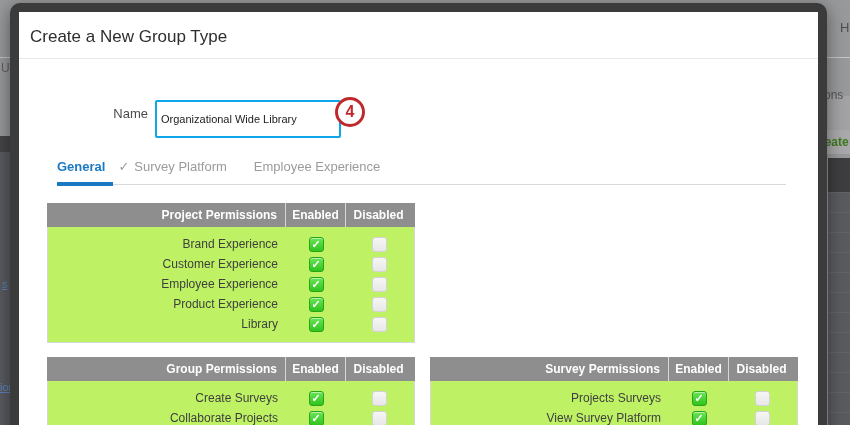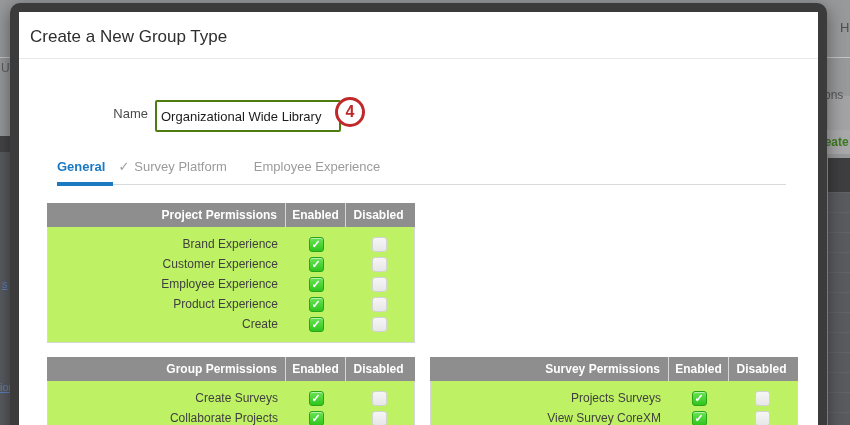--- a/index.html
+++ b/index.html
@@ -27,22 +27,22 @@
   .modal { position:absolute; left:10px; top:3px; width:817px; height:450px;
            background:#ffffff; border:9px solid #3b3b3b; border-radius:10px;
            box-shadow:0 4px 18px rgba(0,0,0,0.45); }
   .modal-inner { position:relative; width:100%; height:100%; background:#fff; }
 
   .modal-title { position:absolute; left:11px; top:15px; font-size:17px; color:#2e2e2e; }
   .modal-divider { position:absolute; left:0; top:46px; width:799px; height:1px; background:#e8e8e8; }
 
   
   .name-label { position:absolute; left:59px; top:94px; width:70px; text-align:right; font-size:13px; color:#4a4a4a; }
-  .name-input { position:absolute; left:136px; top:88px; width:186px; height:32px;
-                border:2px solid #4d7c0f; border-radius:2px; font-size:13px; color:#1c1c1c;
+  .name-input { position:absolute; left:136px; top:88px; width:186px; height:38px;
+                border:2px solid #0ea5e9; border-radius:2px; font-size:11px; color:#1c1c1c;
                 padding:0 4px; font-family:"Liberation Sans", sans-serif; outline:none; background:#fff; }
   .annot-circle { position:absolute; left:316px; top:85px; width:30px; height:30px; border-radius:50%;
                   background:#fff; border:3px solid #c0292b; color:#c0292b; font-size:16px; font-weight:bold;
                   text-align:center; line-height:24px; z-index:3; }
 
   
   .tabs { position:absolute; left:38px; top:147px; display:flex; align-items:center; font-size:13px; }
   .tab { color:#9b9b9b; cursor:pointer; }
   .tab-active { color:#1b79c2; font-weight:bold; }
   .tab-check { color:#9b9b9b; margin:0 5px 0 13px; font-size:13px; }
@@ -145,21 +145,21 @@
           <div class="prow">
             <div class="col-label">Product Experience</div>
             <div class="col-en">
                 <span class="cb-on">✓</span>
               </div>
             <div class="col-dis">
                 <span class="cb-off"></span>
               </div>
           </div>
           <div class="prow">
-            <div class="col-label">Create</div>
+            <div class="col-label">Library</div>
             <div class="col-en">
                 <span class="cb-on">✓</span>
               </div>
             <div class="col-dis">
                 <span class="cb-off"></span>
               </div>
           </div>
         </div>
       </div>
 
@@ -201,21 +201,21 @@
           <div class="prow">
             <div class="col-label">Projects Surveys</div>
             <div class="col-en">
                 <span class="cb-on">✓</span>
               </div>
             <div class="col-dis">
                 <span class="cb-off"></span>
               </div>
           </div>
           <div class="prow">
-            <div class="col-label">View Survey CoreXM</div>
+            <div class="col-label">View Survey Platform</div>
             <div class="col-en">
                 <span class="cb-on">✓</span>
               </div>
             <div class="col-dis">
                 <span class="cb-off"></span>
               </div>
           </div>
         </div>
       </div>
 

